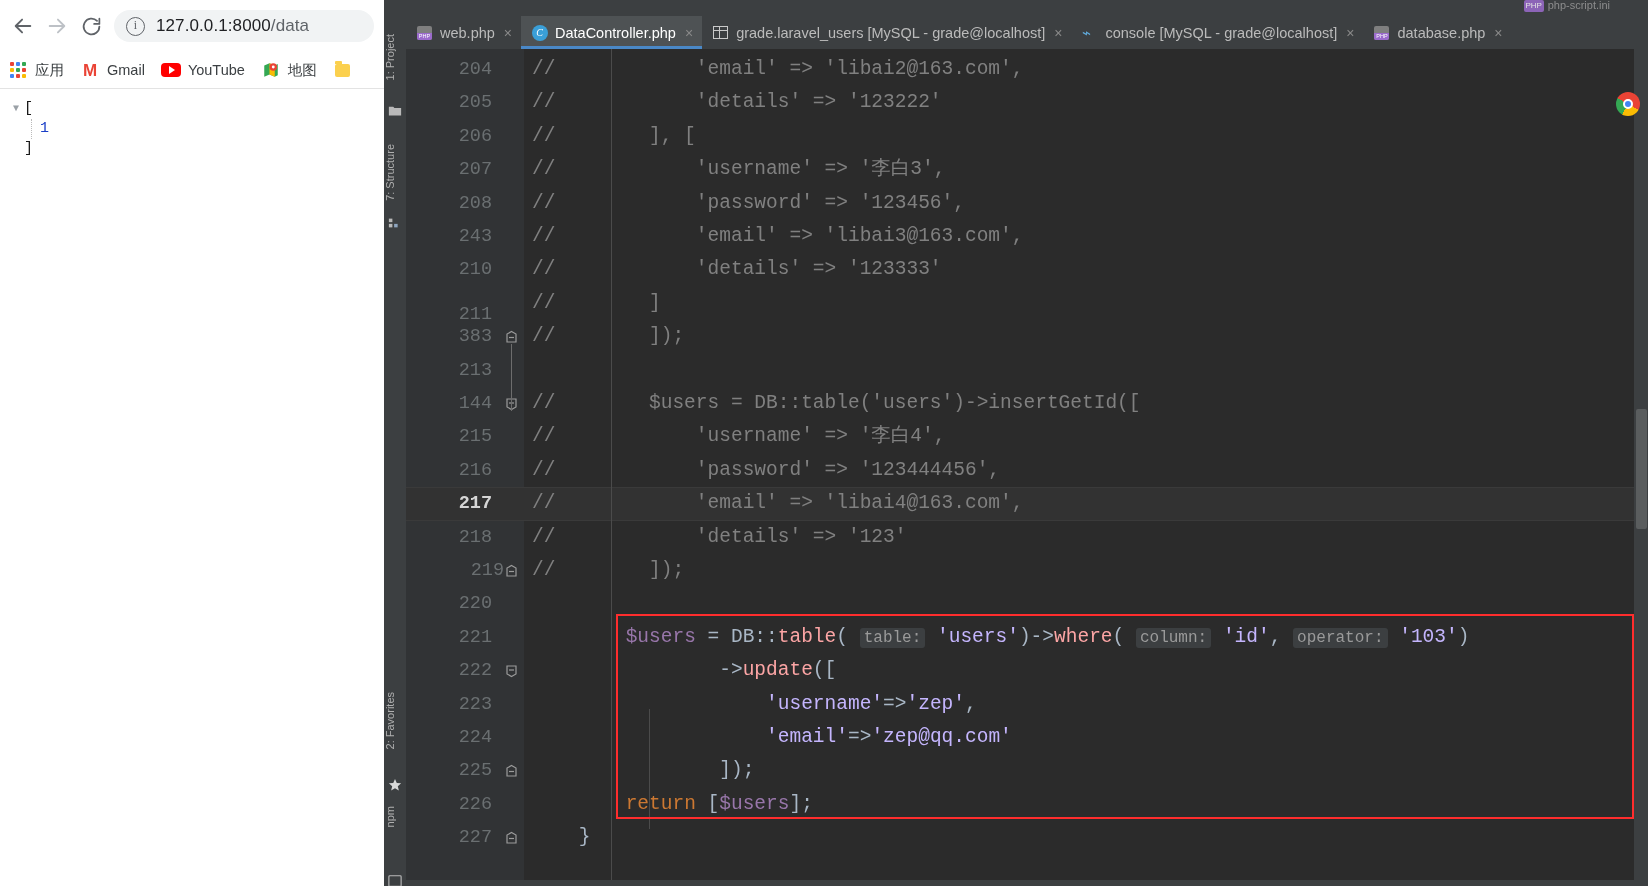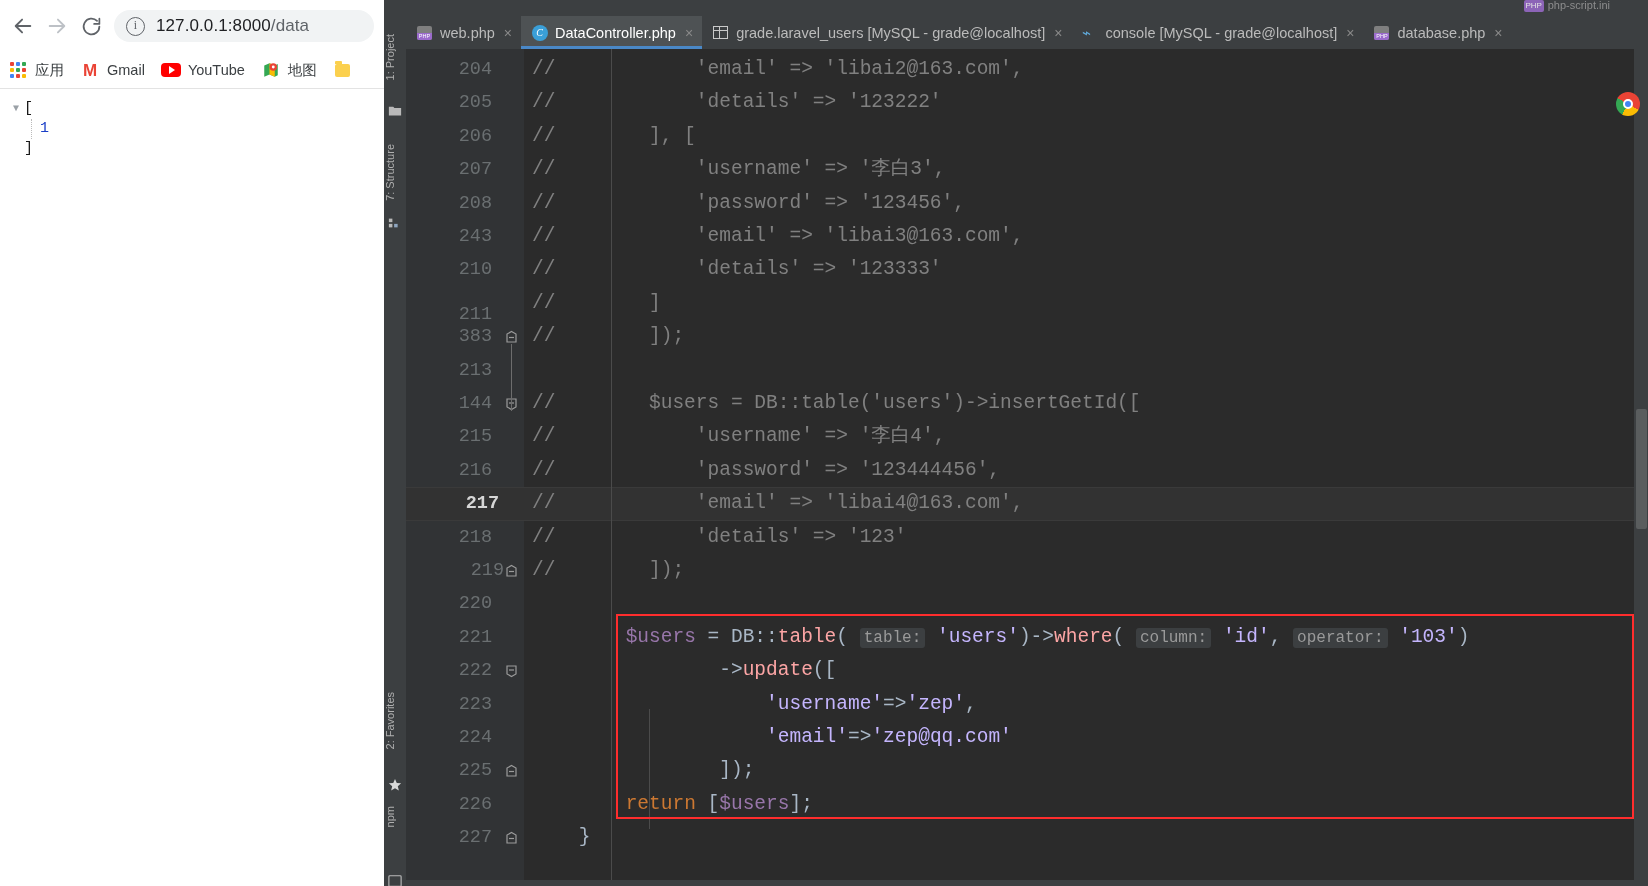--- a/index.html
+++ b/index.html
@@ -426,21 +426,21 @@
           <div style="position: absolute; left: 99px; top: 348px; width: 13px; height: 14px;"><svg width="13" height="14" viewBox="0 0 13 14">
               <path d="M2 2v8l4.5 2.5L11 10V2z" fill="none" stroke="#9b9b9b" stroke-width="1.2"></path>
               <line x1="4" y1="6" x2="9" y2="6" stroke="#9b9b9b" stroke-width="1.2"></line>
             </svg></div>
           <div class="line code" style="position: absolute; left: 118px; right: 0px; top: 338px;"><span class="cmt">//        $users = DB::table('users')-&gt;insertGetId([</span></div>
           <div class="line" style="position: absolute; left: 0px; width: 96px; top: 371.4px;"><div class="ln">215</div></div>
           <div class="line code" style="position: absolute; left: 118px; right: 0px; top: 371.4px;"><span class="cmt">//            'username' =&gt; '李白4',</span></div>
           <div class="line" style="position: absolute; left: 0px; width: 96px; top: 404.8px;"><div class="ln">216</div></div>
           <div class="line code" style="position: absolute; left: 118px; right: 0px; top: 404.8px;"><span class="cmt">//            'password' =&gt; '123444456',</span></div>
           <div class="rowhl" style="top: 438.2px;"></div>
-          <div class="line" style="position: absolute; left: 0px; width: 96px; top: 438.2px; padding-left: 7px;"><div class="ln cur">217</div></div>
+          <div class="line" style="position: absolute; left: 0px; width: 96px; top: 438.2px;"><div class="ln cur">217</div></div>
           <div class="line code" style="position: absolute; left: 118px; right: 0px; top: 438.2px;"><span class="cmt">//            'email' =&gt; 'libai4@163.com',</span></div>
           <div class="line" style="position: absolute; left: 0px; width: 96px; top: 471.6px;"><div class="ln">218</div></div>
           <div class="line code" style="position: absolute; left: 118px; right: 0px; top: 471.6px;"><span class="cmt">//            'details' =&gt; '123'</span></div>
           <div class="line" style="position: absolute; left: 12px; width: 96px; top: 505px;"><div class="ln">219</div></div>
           <div style="position: absolute; left: 99px; top: 515px; width: 13px; height: 14px;"><svg width="13" height="14" viewBox="0 0 13 14">
               <path d="M2 12V4l4.5-2.5L11 4v8z" fill="none" stroke="#9b9b9b" stroke-width="1.2"></path>
               <line x1="4" y1="7.5" x2="9" y2="7.5" stroke="#9b9b9b" stroke-width="1.2"></line>
             </svg></div>
           <div class="line code" style="position: absolute; left: 118px; right: 0px; top: 505px;"><span class="cmt">//        ]);</span></div>
           <div class="line" style="position: absolute; left: 0px; width: 96px; top: 538.4px;"><div class="ln">220</div></div>

